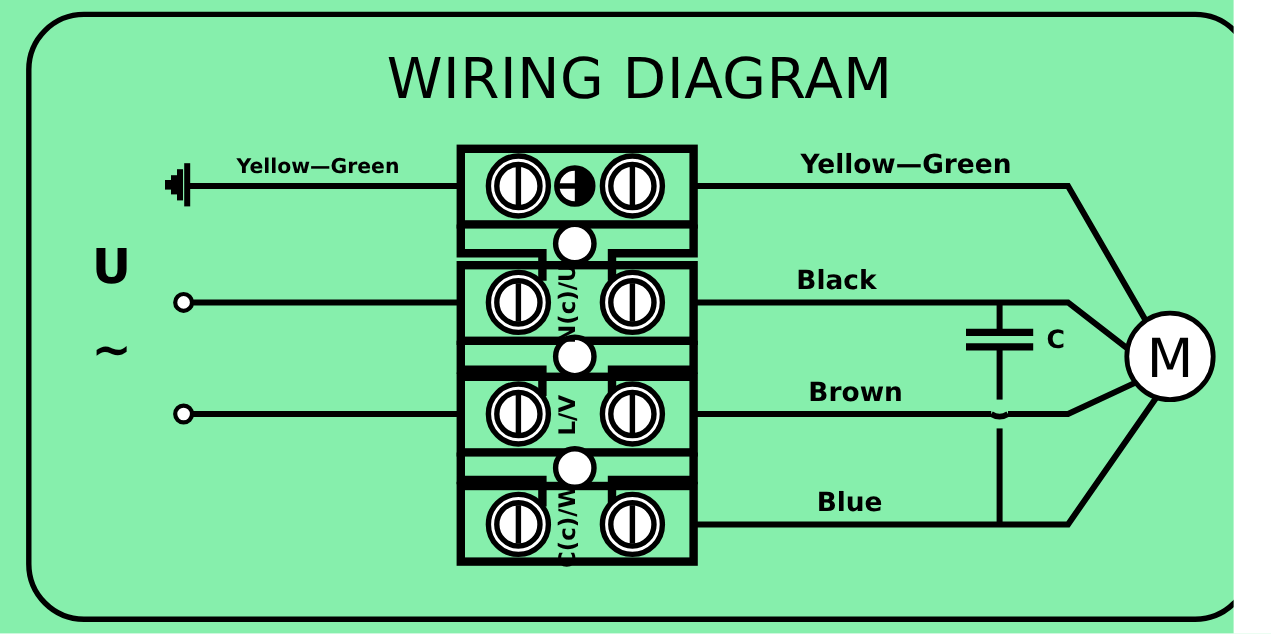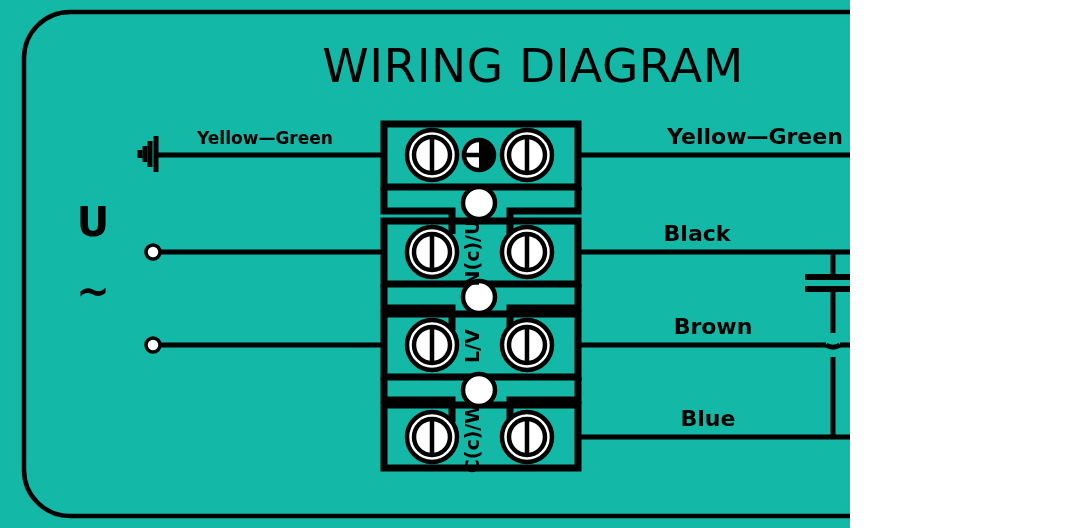--- a/index.html
+++ b/index.html
@@ -6,23 +6,23 @@
   html, body {
     margin: 0;
     padding: 0;
     background: #ffffff;
   }
   body {
     font-family: "DejaVu Sans", "Liberation Sans", sans-serif;
   }
   #stage {
     position: relative;
-    width: 850px;
+    width: 1028px;
     height: 528px;
-    background: #14b8a6;
+    background: #86efac;
     overflow: hidden;
   }
   #diagram-svg {
     position: absolute;
     left: 0;
     top: 0;
     width: 1066px;
     height: 528px;
     display: block;
   }

